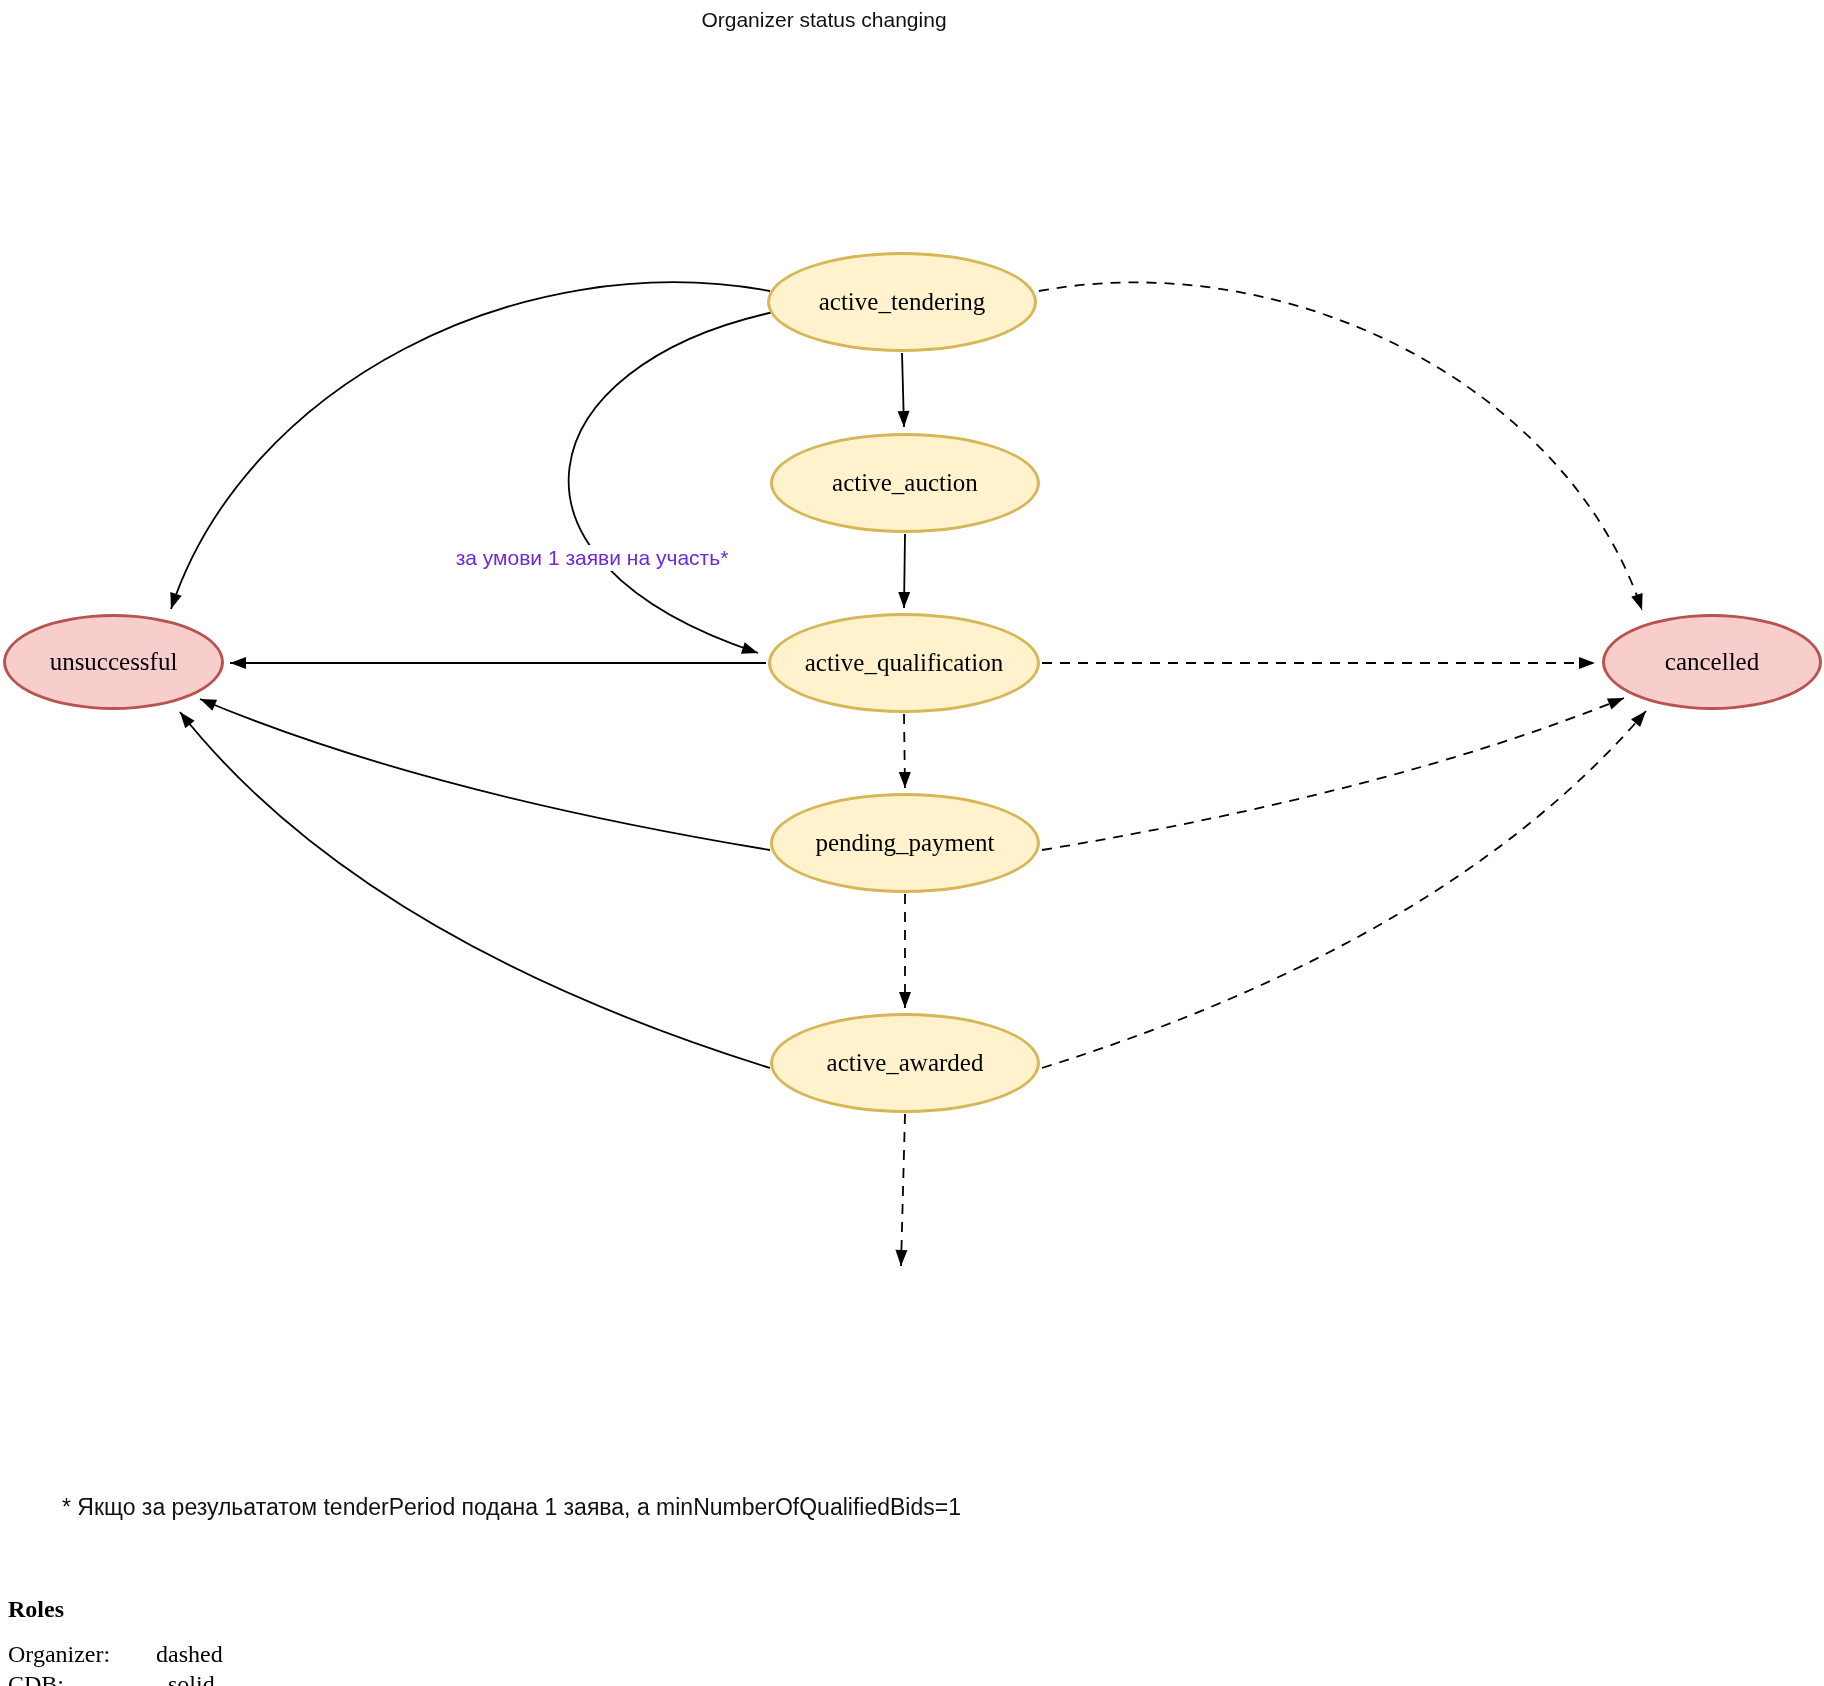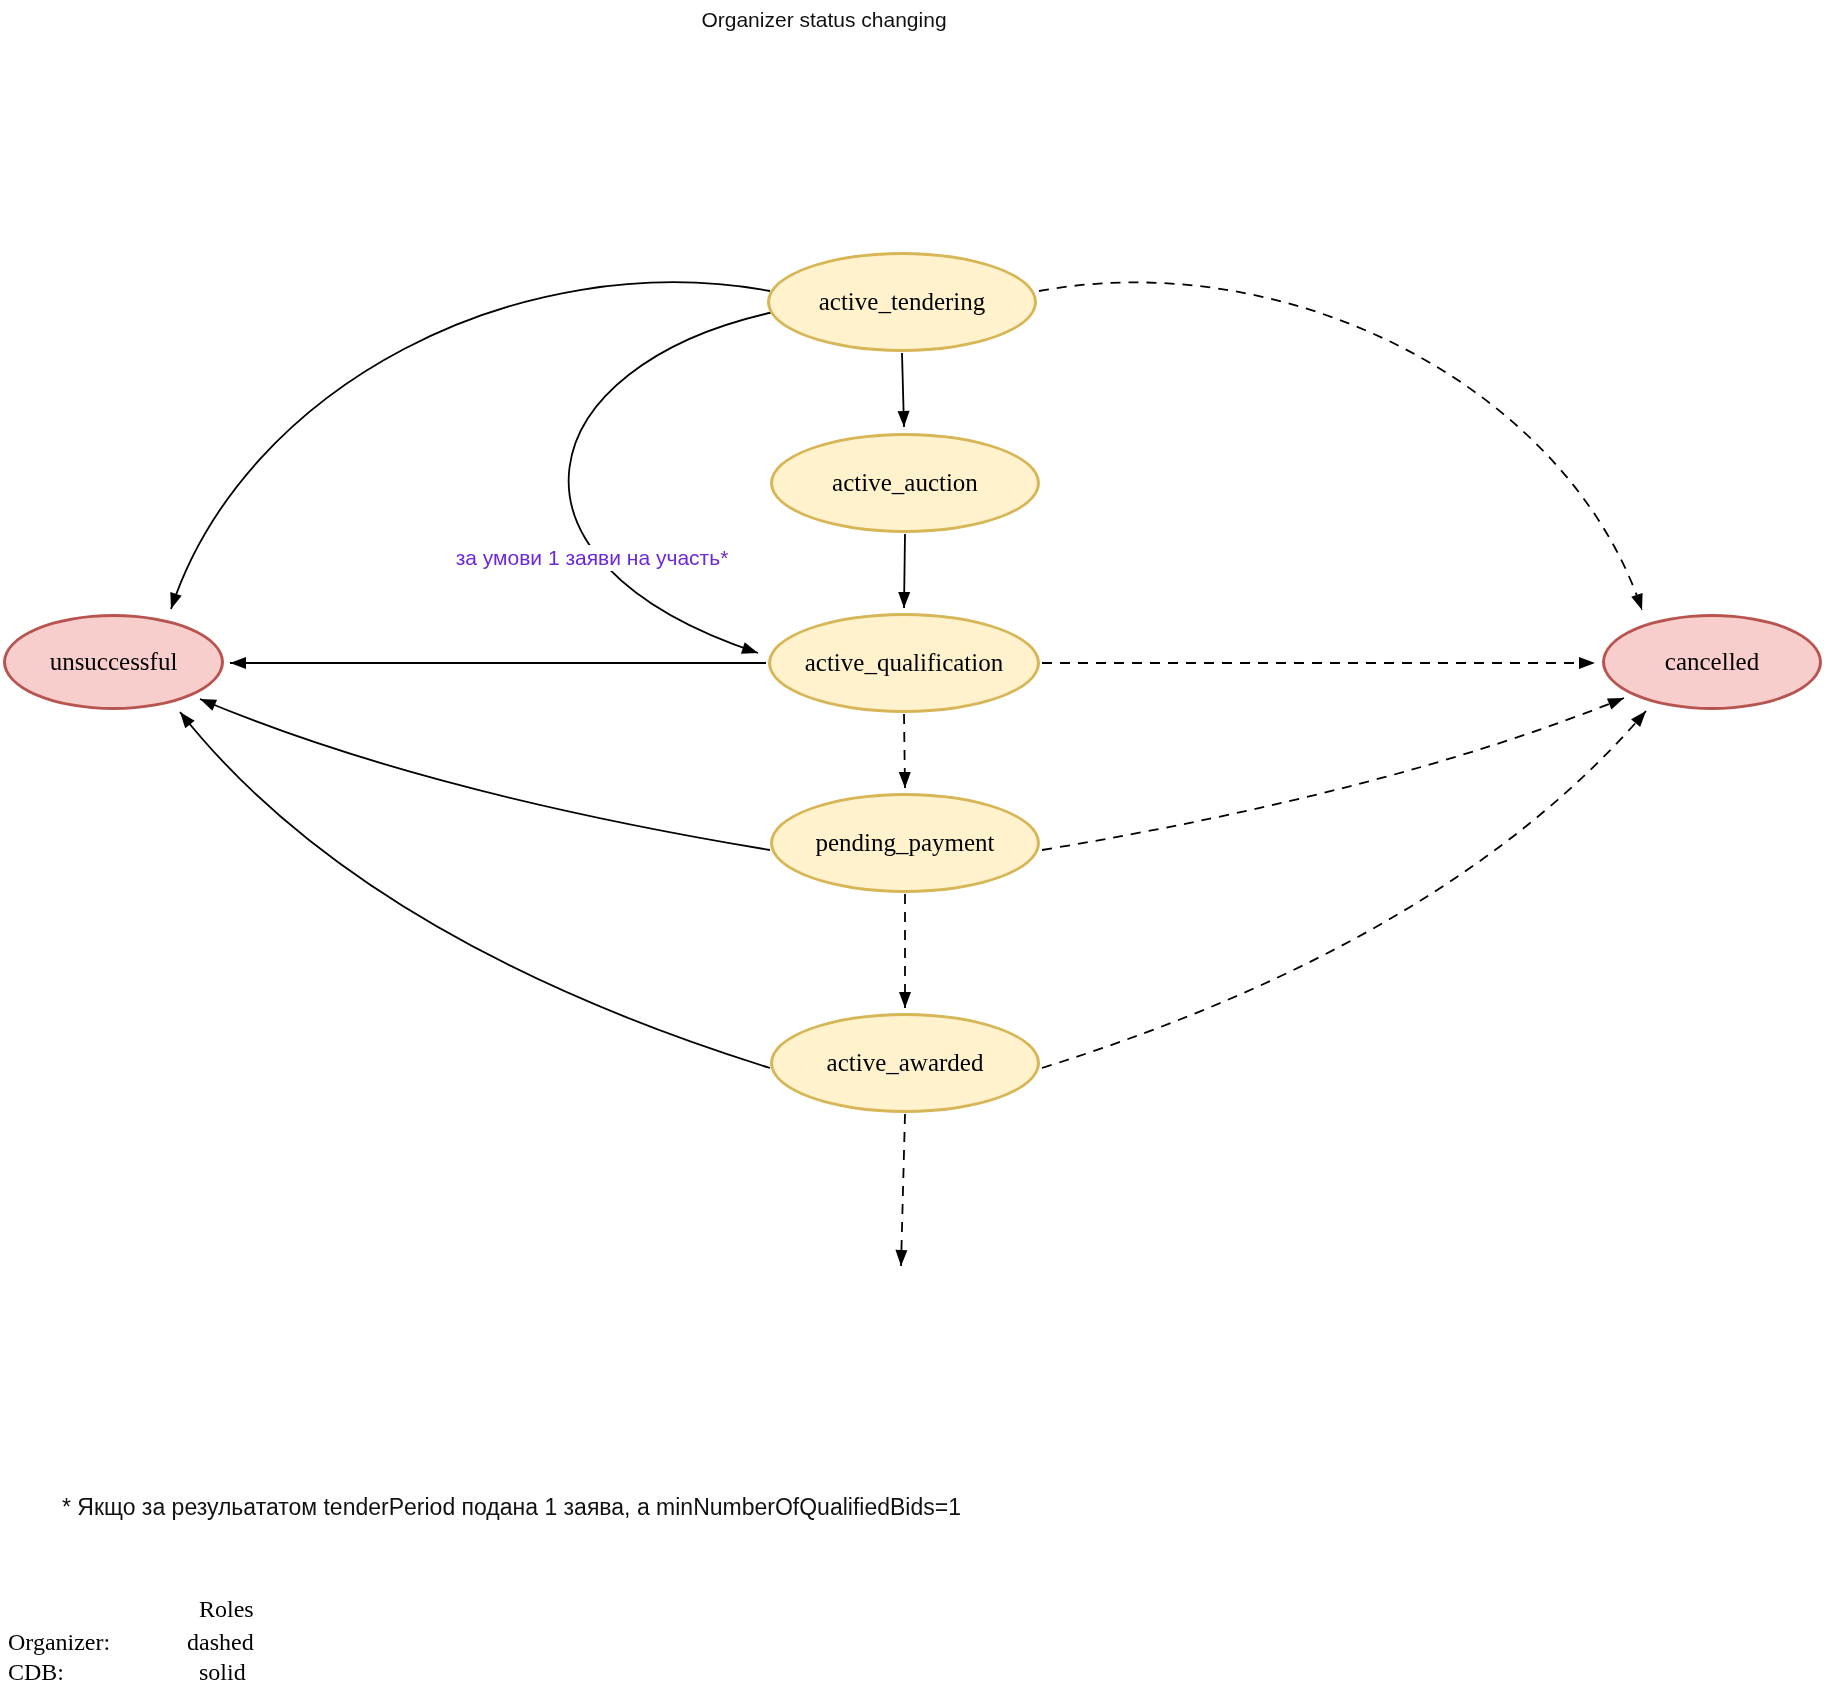--- a/index.html
+++ b/index.html
@@ -62,22 +62,22 @@
     white-space: nowrap;
   }
   .legend {
     position: absolute;
     left: 8px;
     top: 1596px;
     font-family: "Liberation Serif", "DejaVu Serif", serif;
     font-size: 24px;
     color: #000;
   }
-  .legend .heading { font-weight: normal; margin-bottom: 4px; text-align: right; }
-  .legend .row { display: flex; line-height: 30px; gap: 31px; }
+  .legend .heading { font-weight: bold; margin-bottom: 16px; }
+  .legend .row { display: flex; line-height: 30px; }
   .legend .role { width: 148px; }
   .legend .row-cdb .style { padding-left: 12px; }
 </style>
 </head>
 <body>
 
 <div class="canvas">
 
   <div class="diagram-title">Organizer status changing</div>
 

